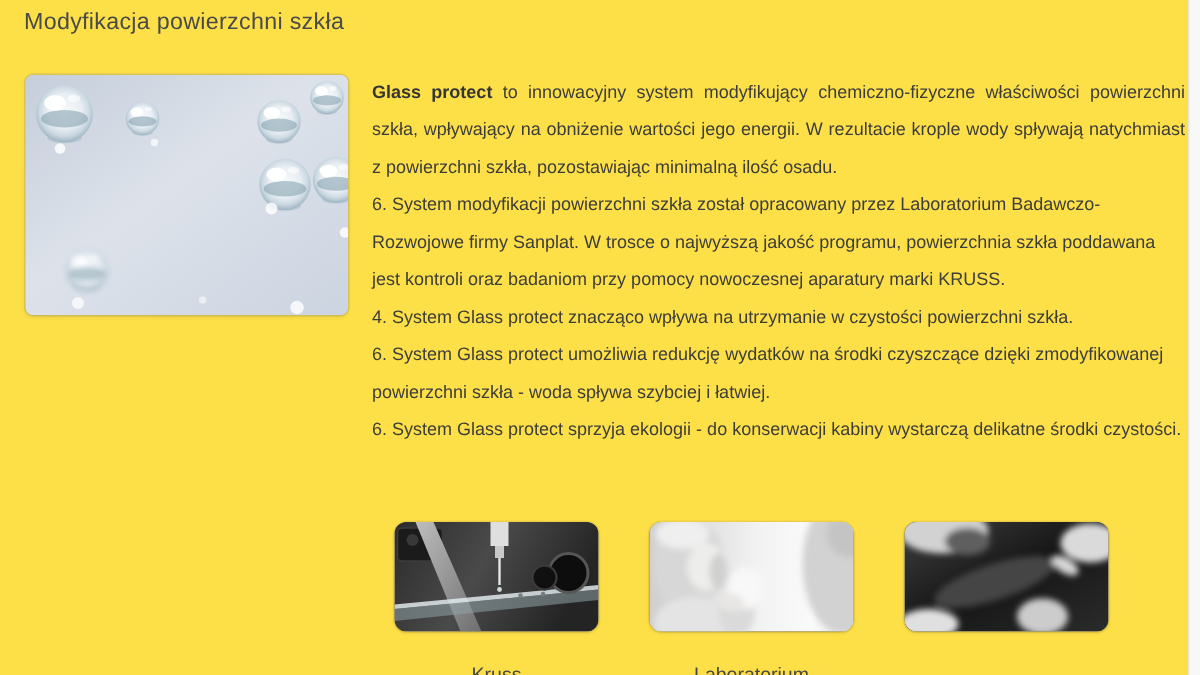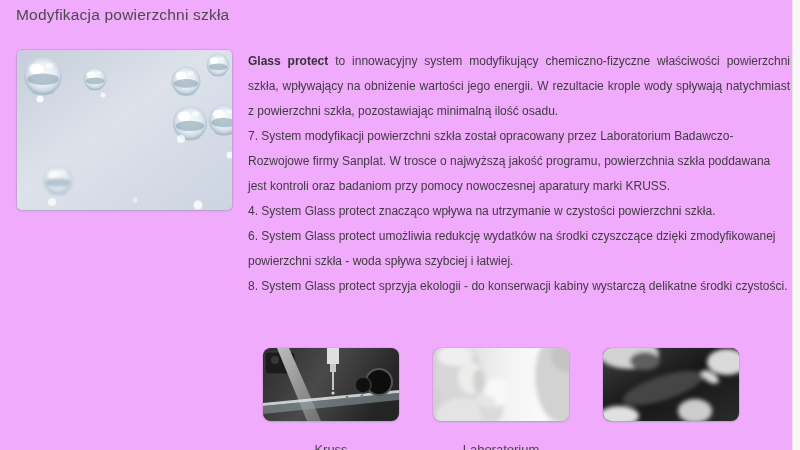--- a/index.html
+++ b/index.html
@@ -2,21 +2,21 @@
 <html lang="pl"><head>
 <meta charset="utf-8">
 <title>Modyfikacja powierzchni szkła</title>
 <style>
   html,body{margin:0;padding:0;}
   body{
     width:800px;height:450px;overflow:hidden;
     font-family:"Liberation Sans","DejaVu Sans",sans-serif;
     background:#f2f2f0;
   }
-  .page{position:relative;width:800px;height:450px;background:#f0abfc;}
+  .page{position:relative;width:800px;height:450px;background:#fde047;}
 
   .page-title{
     position:absolute;left:16px;top:6px;margin:0;
     font-size:15.5px;font-weight:400;letter-spacing:.2px;color:#4a4a4a;
   }
 
   .main-photo{
     position:absolute;left:17px;top:50px;width:215px;height:160px;
     border-radius:5px;overflow:hidden;
     box-shadow:0 0 0 1px rgba(120,125,135,.22),0 1px 3px rgba(0,0,0,.10);
@@ -99,24 +99,24 @@
       <circle cx="164" cy="89" r="4" fill="#ffffff" opacity="0.8"></circle>
       <circle cx="213" cy="105" r="3.5" fill="#ffffff" opacity="0.8"></circle>
       <circle cx="35" cy="152" r="4" fill="#ffffff" opacity="0.7"></circle>
       <circle cx="181" cy="155" r="4.5" fill="#ffffff" opacity="0.8"></circle>
       <circle cx="118" cy="150" r="2.5" fill="#ffffff" opacity="0.5"></circle>
     </svg>
   </div>
 
   <div class="text-col">
     <p class="lead"><b>Glass protect</b><span> to innowacyjny system modyfikujący chemiczno-fizyczne właściwości powierzchni szkła, wpływający na obniżenie wartości jego energii. W rezultacie krople wody spływają natychmiast z powierzchni szkła, pozostawiając  minimalną ilość osadu.</span></p>
-    <p>7. System modyfikacji powierzchni szkła został opracowany przez Laboratorium Badawczo-Rozwojowe firmy Sanplat.   W trosce o najwyższą jakość programu, powierzchnia szkła poddawana jest kontroli oraz badaniom przy pomocy nowoczesnej aparatury marki KRUSS.</p>
+    <p>6. System modyfikacji powierzchni szkła został opracowany przez Laboratorium Badawczo-Rozwojowe firmy Sanplat.   W trosce o najwyższą jakość programu, powierzchnia szkła poddawana jest kontroli oraz badaniom przy pomocy nowoczesnej aparatury marki KRUSS.</p>
     <p>4. System Glass protect znacząco wpływa na utrzymanie w czystości powierzchni szkła.</p>
     <p>6. System Glass protect umożliwia redukcję wydatków na środki czyszczące dzięki zmodyfikowanej powierzchni szkła - woda spływa szybciej i łatwiej.</p>
-    <p>8. System Glass protect sprzyja ekologii - do konserwacji kabiny wystarczą delikatne środki czystości.</p>
+    <p>6. System Glass protect sprzyja ekologii - do konserwacji kabiny wystarczą delikatne środki czystości.</p>
   </div>
 
   <div class="thumbs">
 
     <figure class="thumb">
       <div class="thumb-img">
         <svg viewBox="0 0 136 73" preserveAspectRatio="none" aria-hidden="true">
           <defs>
             <linearGradient id="kbg" x1="0" y1="0" x2="1" y2="0.3">
               <stop offset="0" stop-color="#2b2b2b"></stop>

